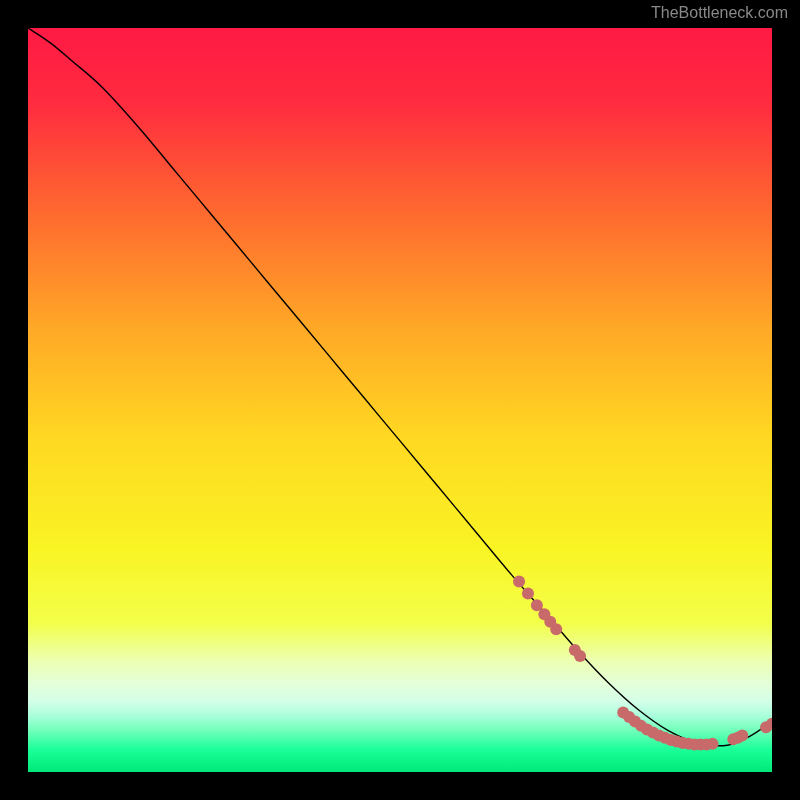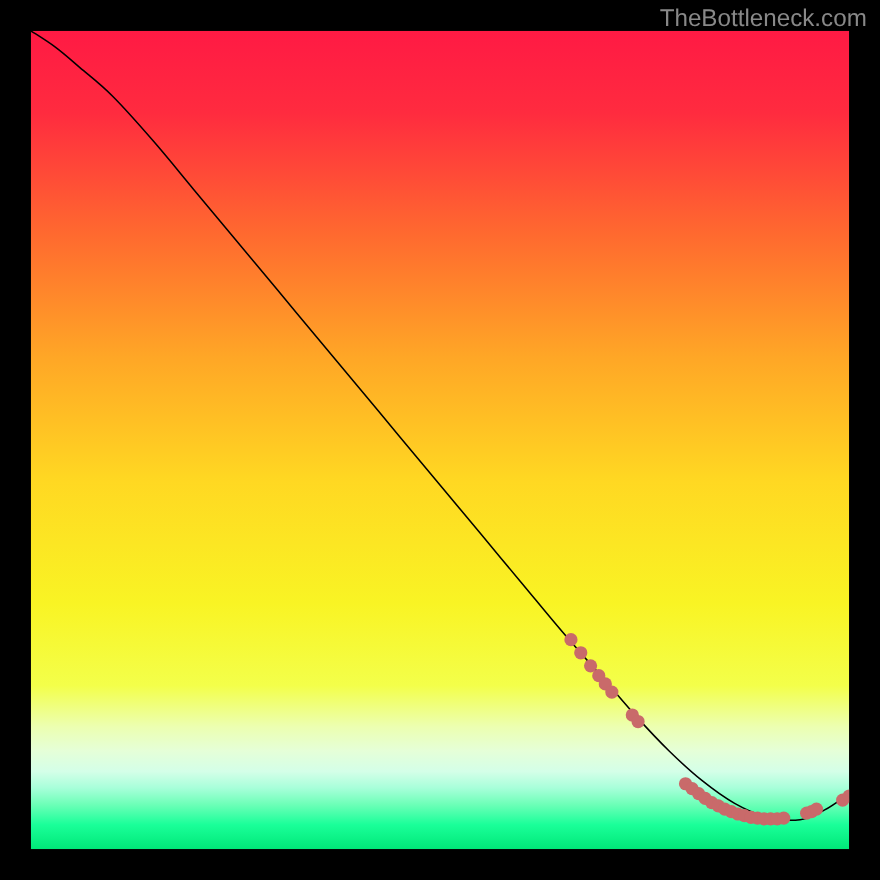--- a/index.html
+++ b/index.html
@@ -9,21 +9,21 @@
     background: #000;
     position: relative;
     overflow: hidden;
     font-family: Arial, sans-serif;
   }
   .watermark {
     position: absolute;
     top: 4px;
     right: 12px;
     color: #888;
-    font-size: 22px;
+    font-size: 16px;
     font-weight: normal;
     z-index: 10;
   }
   .plot-area {
     position: absolute;
     left: 28px;
     top: 28px;
     width: 744px;
     height: 744px;
   }

